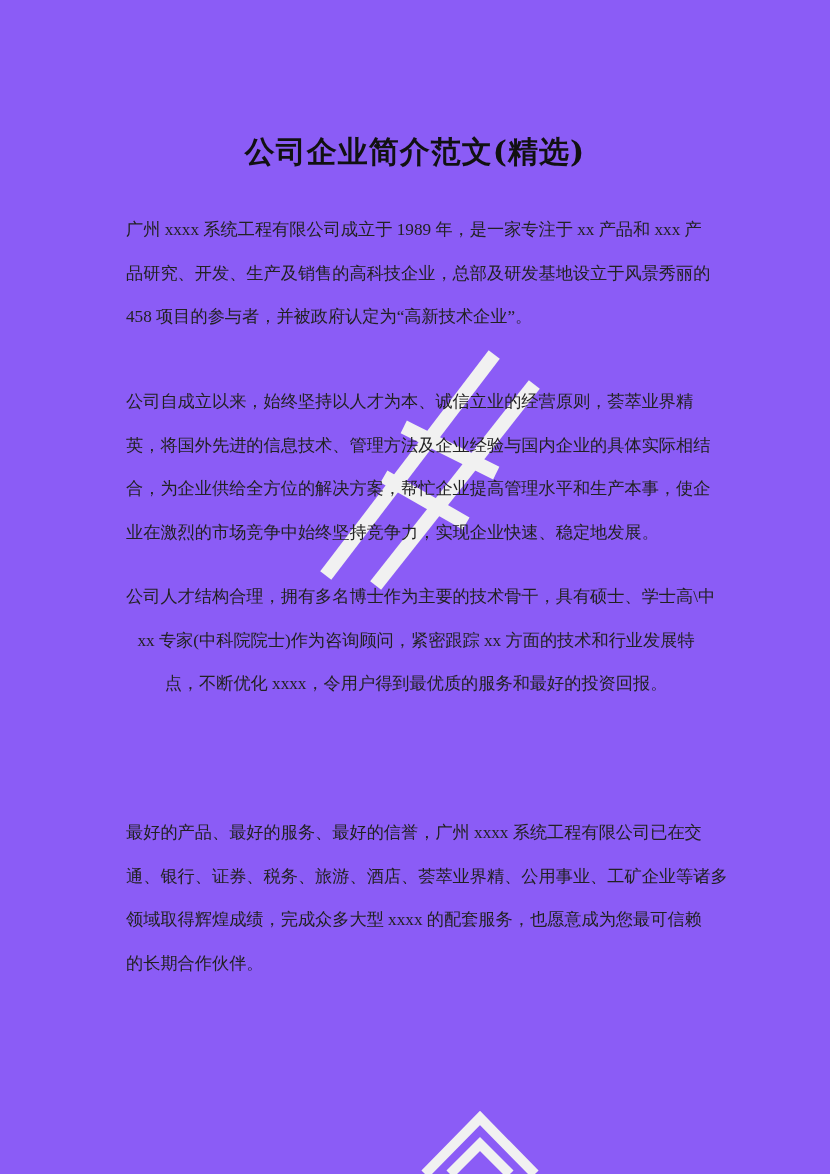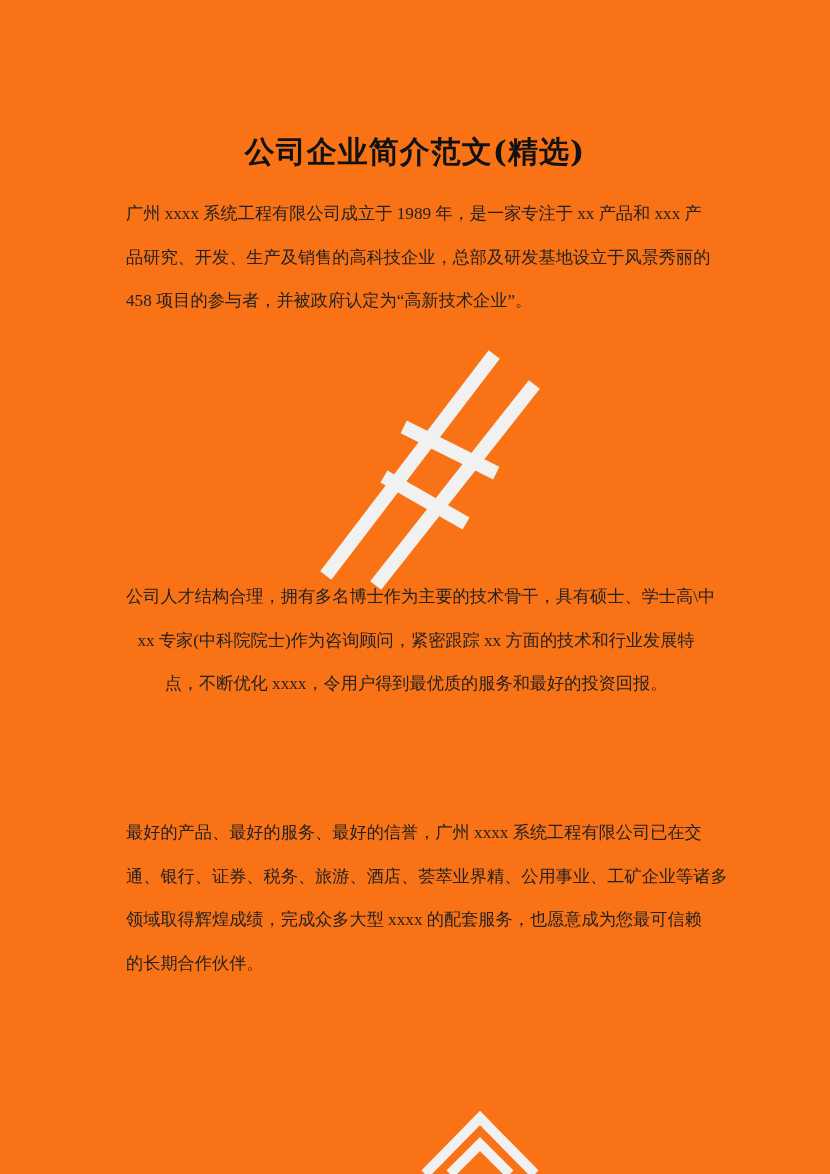--- a/index.html
+++ b/index.html
@@ -1,17 +1,17 @@
 <!DOCTYPE html>
 <html><head>
   <meta charset="utf-8">
   <style>
     html, body { margin: 0; padding: 0; background: #ffffff; }
     body { width: 830px; height: 1174px; position: relative; overflow: hidden; }
-    .page { position: absolute; left: 0; top: 0; width: 830px; height: 1174px; background: #f97316; }
+    .page { position: absolute; left: 0; top: 0; width: 830px; height: 1174px; background: #8b5cf6; }
     .watermark { position: absolute; pointer-events: none; }
     .title {
       position: absolute; left: 0; top: 112px; width: 830px; text-align: center;
       font-family: "DejaVu Serif", "Liberation Serif", serif;
       font-size: 30px; font-weight: bold; color: #111; letter-spacing: 1px;
     }
     .para {
       position: absolute; left: 126px; width: 580px;
       font-family: "Liberation Serif", "DejaVu Serif", serif;
       font-size: 17.2px; color: #222; line-height: 43.6px;
@@ -34,26 +34,32 @@
 
   <svg class="watermark" style="left:420px; top:1110px;" width="120" height="64" viewBox="0 0 120 64">
     <g fill="none" stroke="#f1f1f1" stroke-width="10">
       <path d="M5 64 L60 8 L115 64"></path>
       <path d="M30 64 L60 34 L90 64"></path>
     </g>
   </svg>
 
   <h1 class="title">公司企业简介范文(精选)</h1>
 
-  <div class="para" style="top:192px;">
+  <div class="para" style="top:208px;">
     <span class="line">广州 xxxx 系统工程有限公司成立于 1989 年，是一家专注于 xx 产品和 xxx 产</span>
     <span class="line">品研究、开发、生产及销售的高科技企业，总部及研发基地设立于风景秀丽的</span>
     <span class="line">458 项目的参与者，并被政府认定为“高新技术企业”。</span>
   </div>
 
+  <div class="para" style="top:380px;">
+    <span class="line">公司自成立以来，始终坚持以人才为本、诚信立业的经营原则，荟萃业界精</span>
+    <span class="line">英，将国外先进的信息技术、管理方法及企业经验与国内企业的具体实际相结</span>
+    <span class="line">合，为企业供给全方位的解决方案，帮忙企业提高管理水平和生产本事，使企</span>
+    <span class="line">业在激烈的市场竞争中始终坚持竞争力，实现企业快速、稳定地发展。</span>
+  </div>
 
   <div class="para" style="top:575px;text-align:center;">
     <span class="line">公司人才结构合理，拥有多名博士作为主要的技术骨干，具有硕士、学士高\中</span>
     <span class="line">xx 专家(中科院院士)作为咨询顾问，紧密跟踪 xx 方面的技术和行业发展特</span>
     <span class="line">点，不断优化 xxxx，令用户得到最优质的服务和最好的投资回报。</span>
   </div>
 
   <div class="para" style="top:811px;">
     <span class="line">最好的产品、最好的服务、最好的信誉，广州 xxxx 系统工程有限公司已在交</span>
     <span class="line">通、银行、证券、税务、旅游、酒店、荟萃业界精、公用事业、工矿企业等诸多</span>

